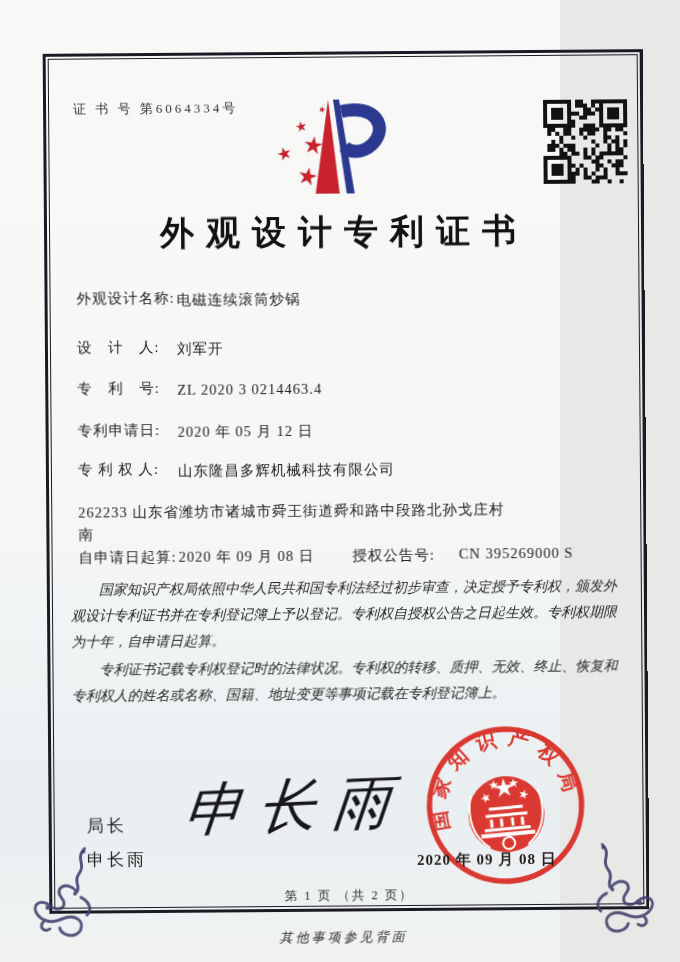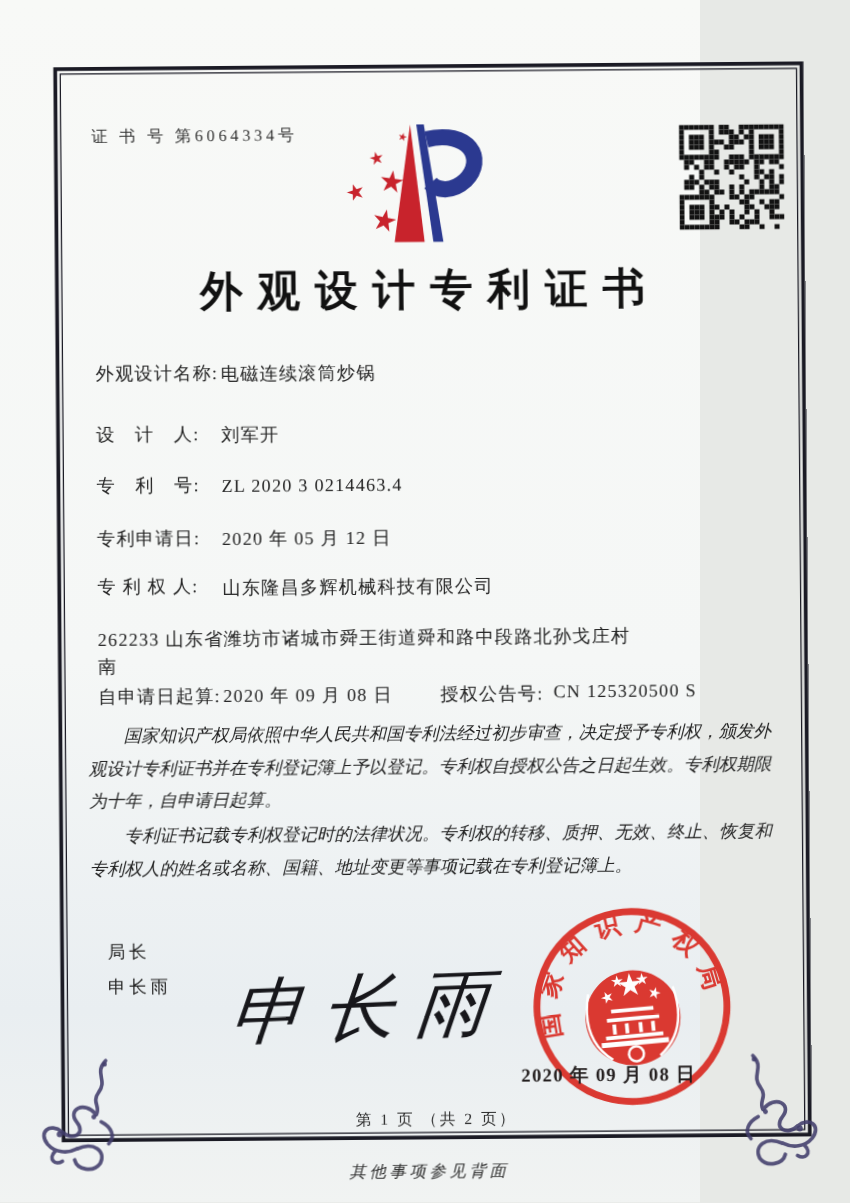--- a/index.html
+++ b/index.html
@@ -21,25 +21,25 @@
   .title{position:absolute;left:46px;top:210px;width:600px;text-align:center;
     font-size:34px;font-weight:bold;letter-spacing:12px;color:#111;}
   .frow{position:absolute;left:78px;display:flex;width:540px;font-size:14.5px;
     letter-spacing:1px;color:#222;}
   .frow .lab{flex:0 0 100px;white-space:nowrap;}
   .frow .val{flex:1;line-height:1.55;}
   .r-name{top:288px}.r-designer{top:337px}.r-patno{top:378px}.r-filing{top:420px}
   .r-patentee{top:459px}.r-address{top:500px}.r-grant{top:547px}
   .r-address .val{max-width:436px;}
   .r-grant .grp2{margin-left:38px;display:flex;}
-  .r-grant .grp2 .lab{flex:0 0 auto;margin-right:8px;text-align:right;}
+  .r-grant .grp2 .lab{flex:0 0 auto;margin-right:24px;text-align:right;}
   .paras{position:absolute;left:70px;top:576px;width:546px;font-size:14px;line-height:1.85;
     text-align:justify;font-style:italic;color:#1f1f1f;}
   .paras p{text-indent:2em;margin-bottom:2px;}
-  .signer{position:absolute;left:84px;top:748px;font-size:14px;letter-spacing:3px;
+  .signer{position:absolute;left:84px;top:808px;font-size:17px;letter-spacing:3px;
     color:#222;line-height:2.0;}
   .autograph{position:absolute;left:182px;top:768px;font-size:58px;letter-spacing:16px;
     color:#17171b;font-style:italic;transform:rotate(-2deg) skewX(-8deg);white-space:nowrap;}
   .seal{position:absolute;left:418px;top:722px;width:170px;height:170px;opacity:.93;
     mix-blend-mode:multiply;transform:rotate(-5deg);}
   .seal-date{position:absolute;left:414px;top:852px;width:170px;font-size:15px;font-weight:bold;
     letter-spacing:1px;color:#241f1f;white-space:nowrap;}
   .page-footer{position:absolute;left:46px;top:888px;width:600px;text-align:center;
     font-size:12.5px;letter-spacing:2px;color:#2a2a2a;}
   .back-note{position:absolute;left:0;top:929px;width:680px;text-align:center;font-size:13px;
@@ -333,21 +333,21 @@
       <span class="val">山东隆昌多辉机械科技有限公司</span>
     </div>
     <div class="frow r-address">
       <span class="val">262233 山东省潍坊市诸城市舜王街道舜和路中段路北孙戈庄村南</span>
     </div>
     <div class="frow r-grant">
       <span class="lab">自申请日起算:</span>
       <span>2020 年 09 月 08 日</span>
       <span class="grp2">
         <span class="lab">授权公告号:</span>
-        <span>CN 125320500 S</span>
+        <span>CN 395269000 S</span>
       </span>
     </div>
 
     <div class="paras">
       <p>国家知识产权局依照中华人民共和国专利法经过初步审查，决定授予专利权，颁发外观设计专利证书并在专利登记簿上予以登记。专利权自授权公告之日起生效。专利权期限为十年，自申请日起算。</p>
       <p>专利证书记载专利权登记时的法律状况。专利权的转移、质押、无效、终止、恢复和专利权人的姓名或名称、国籍、地址变更等事项记载在专利登记簿上。</p>
     </div>
 
     <div class="signer">
       <div>局长</div>

